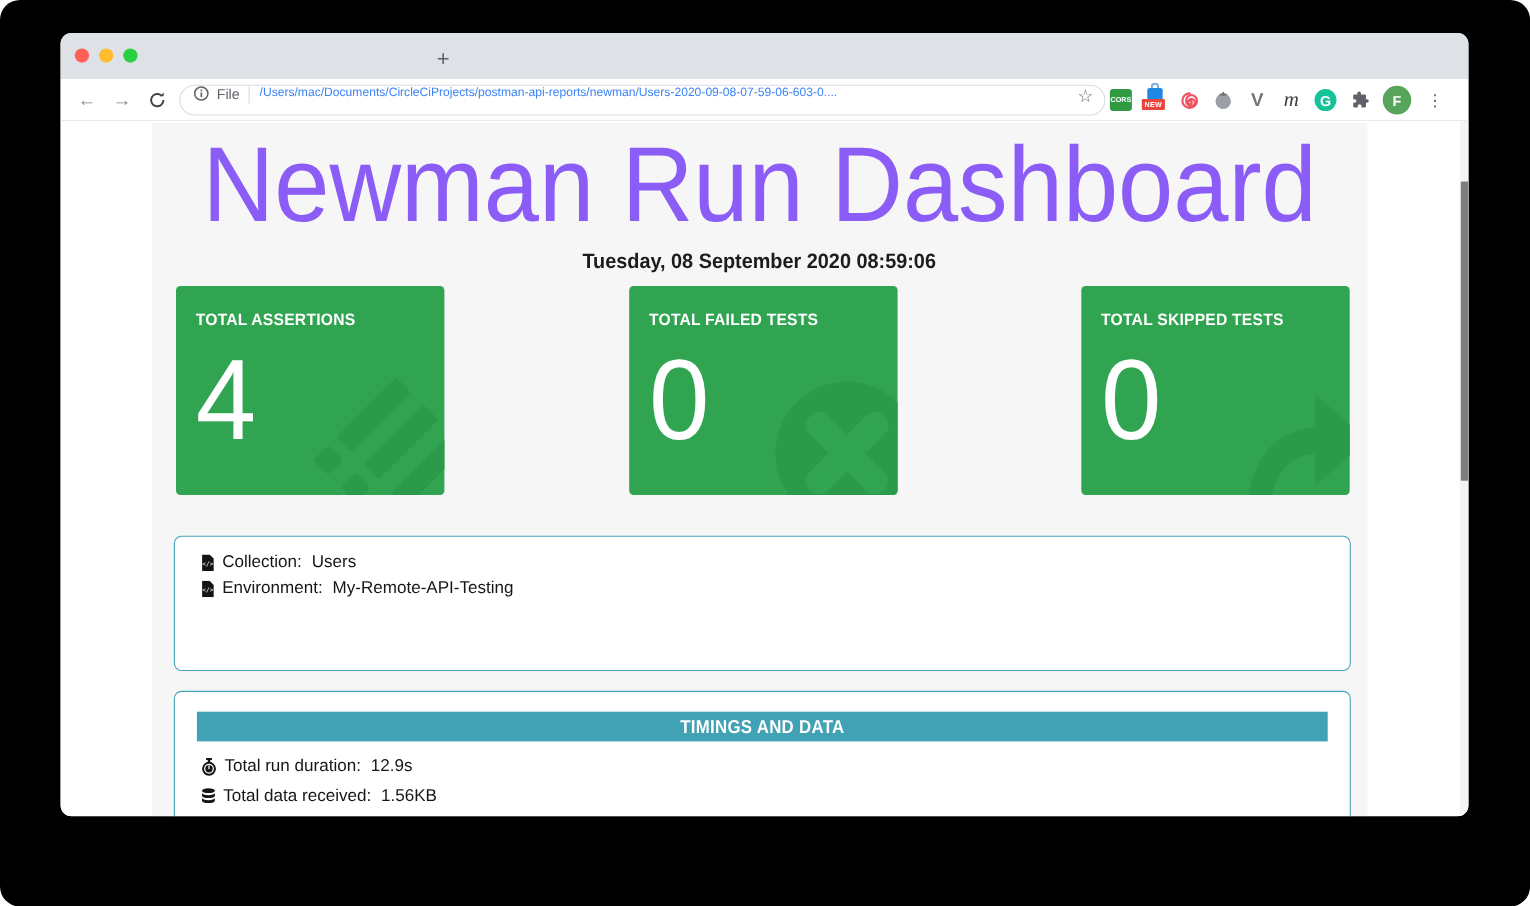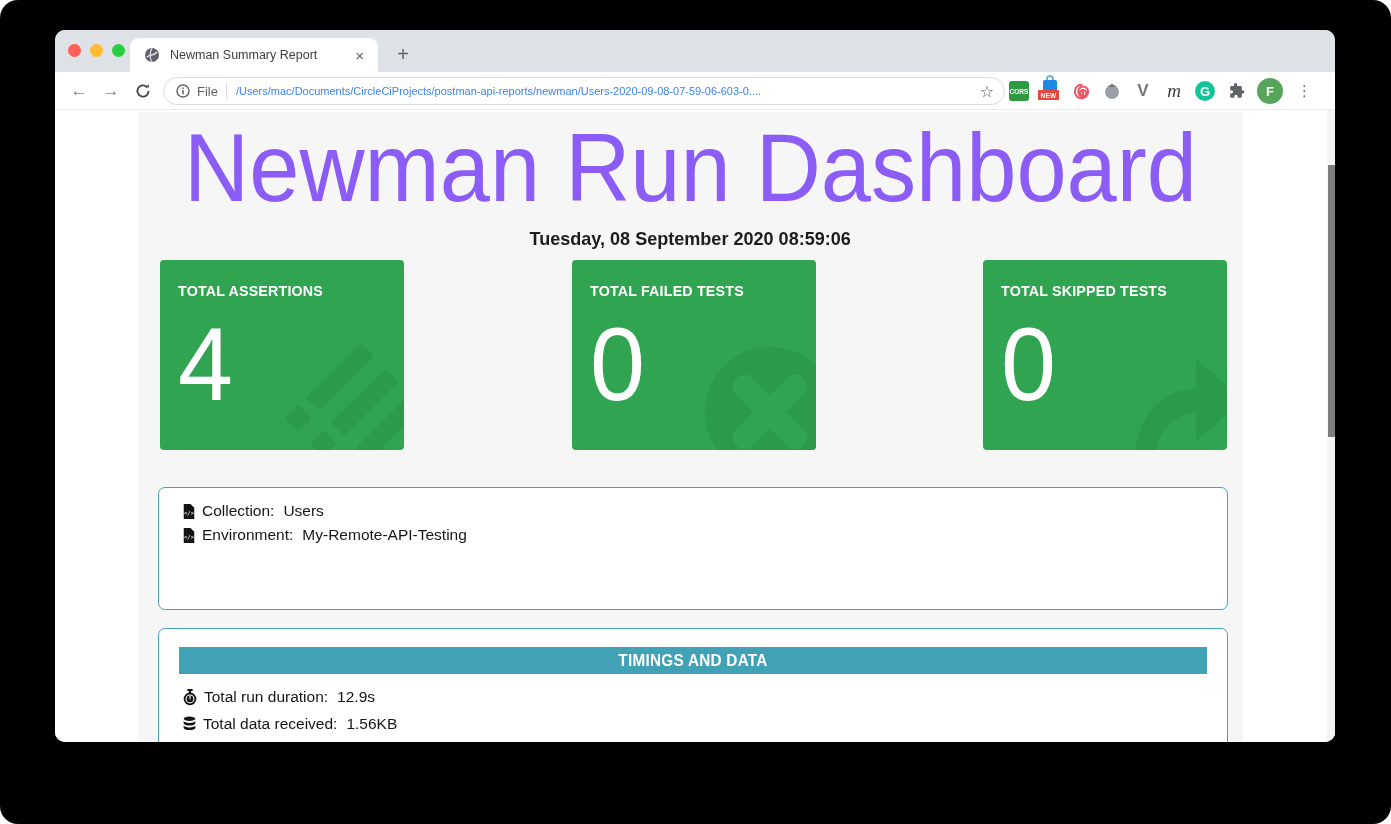--- a/index.html
+++ b/index.html
@@ -19,21 +19,21 @@
   .tab .title{flex:1;margin-left:10px;font-size:12.5px;color:#3c4043;white-space:nowrap;overflow:hidden;}
   .tab .close{flex:0 0 auto;font-size:15px;color:#5f6368;line-height:1;padding:2px 4px;cursor:default;}
   .newtab{position:absolute;left:334px;top:10px;width:28px;height:28px;font-size:20px;color:#5f6368;text-align:center;line-height:28px;border-radius:50%;}
 
   
   .toolbar{position:absolute;left:0;top:42px;width:100%;height:38px;background:#fff;border-bottom:1px solid #e8eaed;}
   .navbtn{position:absolute;top:7px;width:24px;height:24px;text-align:center;line-height:24px;font-size:17px;color:#80868b;}
   .navbtn.back{left:12px;}
   .navbtn.fwd{left:44px;}
   .navbtn.reload{left:76px;}
-  .omnibox{position:absolute;left:108px;top:5px;width:842px;height:28px;border:1px solid #dadce0;border-radius:14px;display:flex;align-items:center;padding:0 10px 0 12px;background:#fff;}
+  .omnibox{position:absolute;left:108px;top:5px;width:842px;height:28px;border:1px solid #dadce0;border-radius:14px;display:flex;padding:0 10px 0 12px;background:#fff;}
   .omnibox .scheme{color:#5f6368;font-size:13px;margin:0 8px 0 7px;}
   .omnibox .divider{width:1px;height:16px;background:#dadce0;margin-right:9px;}
   .omnibox .path{flex:1;font-size:11px;color:#3b82f6;white-space:nowrap;overflow:hidden;}
   .omnibox .star{flex:0 0 auto;font-size:16px;color:#5f6368;margin-left:8px;font-family:"DejaVu Sans",sans-serif;}
   .extrow{position:absolute;left:954px;top:5px;height:28px;display:flex;align-items:center;gap:11px;}
   .ext{width:20px;height:20px;display:flex;align-items:center;justify-content:center;position:relative;}
   .ext.cors{background:#2e9b43;border-radius:3px;color:#fff;font-size:6.5px;font-weight:bold;}
   .ext.lock .lockbody{position:absolute;top:-1px;left:3px;width:14px;height:11px;background:#1e88e5;border-radius:2px;}
   .ext.lock .shackle{position:absolute;top:-6px;left:6px;width:8px;height:8px;border:2px solid #7aaede;border-bottom:none;border-radius:5px 5px 0 0;}
   .ext.lock .newbadge{position:absolute;top:9px;left:-2px;background:#e8453c;color:#fff;font-size:6.5px;font-weight:bold;padding:1.5px 2.5px;border-radius:1px;letter-spacing:.2px;}
@@ -74,29 +74,20 @@
 </head>
 <body>
 
 <div class="stage">
   <div class="window">
 
     <div class="tabbar">
       <div class="light red"></div>
       <div class="light yellow"></div>
       <div class="light green"></div>
-      <div class="tab">
-        <svg class="favicon" viewBox="0 0 16 16">
-          <circle cx="8" cy="8" r="7" fill="#5f6368"></circle>
-          <path d="M3 10 C6 7,10 9,13 5" stroke="#dee1e6" stroke-width="1.6" fill="none"></path>
-          <path d="M8 1.2 C5.5 5,5.5 11,8 14.8" stroke="#dee1e6" stroke-width="1.2" fill="none"></path>
-        </svg>
-        <span class="title">Newman Summary Report</span>
-        <span class="close">×</span>
-      </div>
       <div class="newtab">+</div>
     </div>
 
     <div class="toolbar">
       <div class="navbtn back">←</div>
       <div class="navbtn fwd">→</div>
       <div class="navbtn reload">
         <svg width="16" height="16" viewBox="0 0 16 16" style="margin-top:4px;">
           <path d="M13.6 8a5.6 5.6 0 1 1-1.7-4" fill="none" stroke="#414549" stroke-width="1.8"></path>
           <path d="M13.8 1.2 v3.4 h-3.4 z" fill="#414549"></path>

